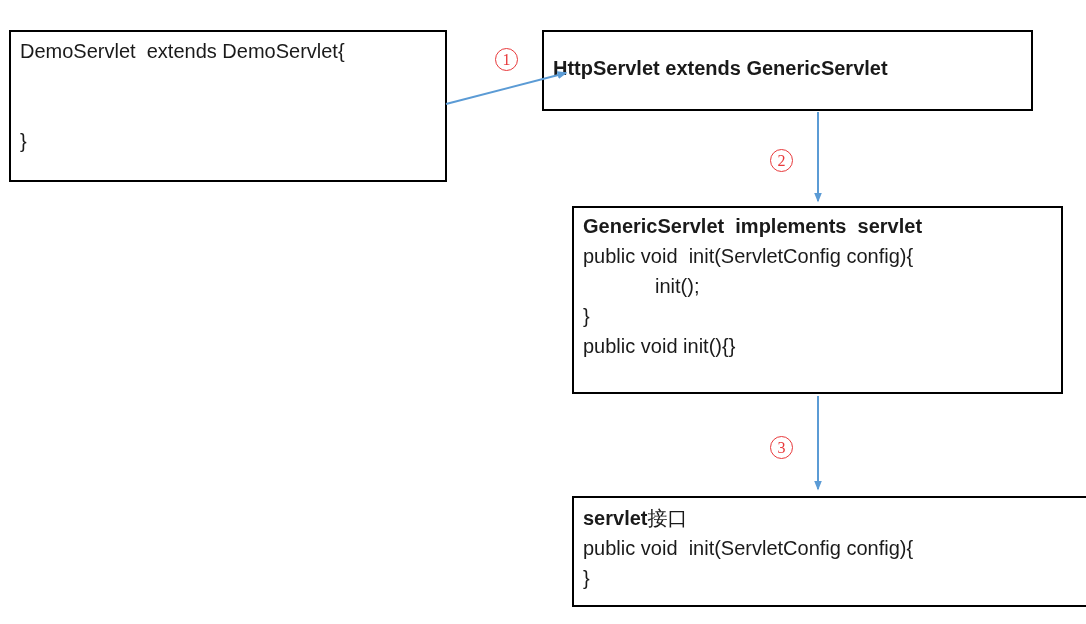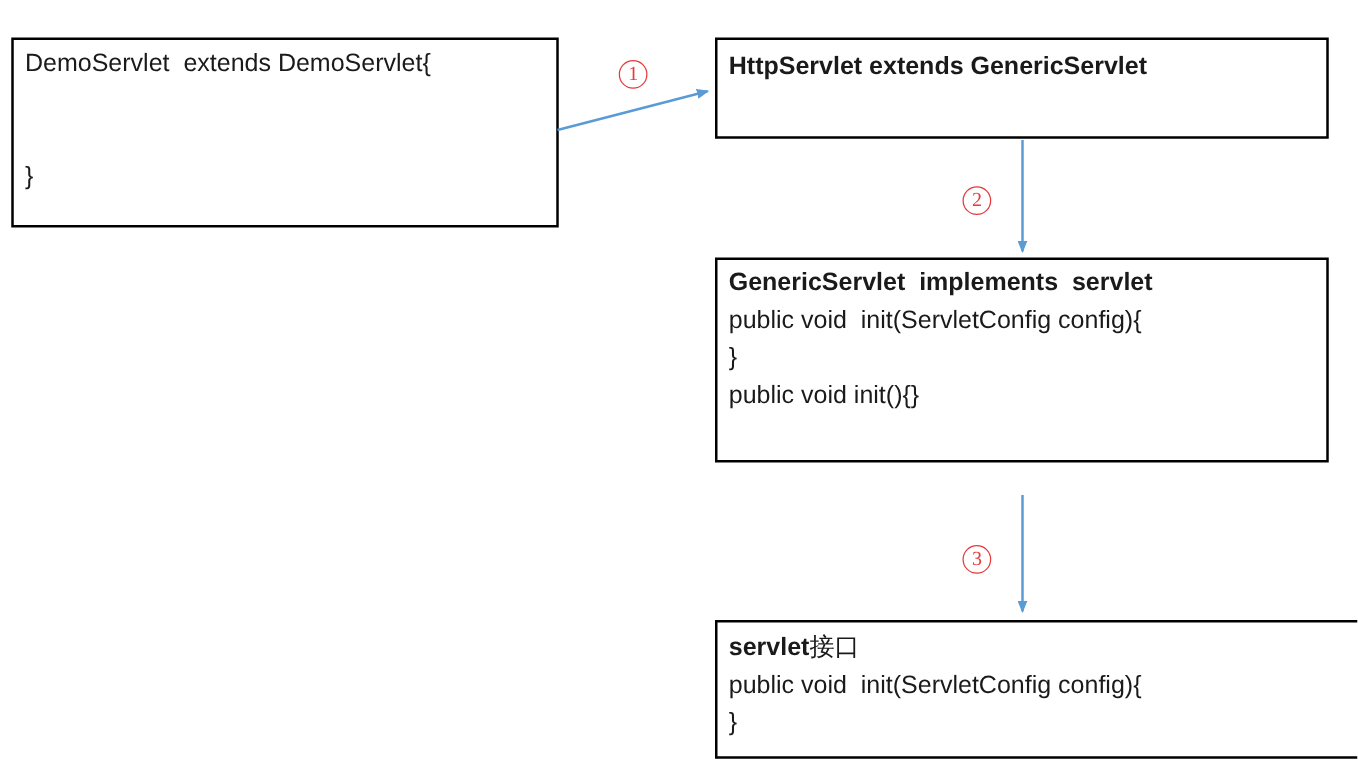--- a/index.html
+++ b/index.html
@@ -15,22 +15,22 @@
     position: absolute;
     box-sizing: border-box;
     border: 2px solid #000000;
     background: #ffffff;
     color: #1a1a1a;
     font-size: 20px;
     line-height: 30px;
     padding: 4px 6px 0 9px;
   }
   #box-demo    { left: 9px;   top: 30px;  width: 438px; height: 152px; }
-  #box-http    { left: 572px; top: 30px;  width: 491px; height: 81px;  padding-top: 6px; }
-  #box-generic { left: 572px; top: 206px; width: 491px; height: 164px; padding-top: 3px; }
+  #box-http    { left: 542px; top: 30px;  width: 491px; height: 81px;  padding-top: 21px; }
+  #box-generic { left: 572px; top: 206px; width: 491px; height: 188px; padding-top: 3px; }
   #box-servlet { left: 572px; top: 496px; width: 583px; height: 111px; padding-top: 5px; }
   .line { min-height: 30px; white-space: pre; }
   .line.bold { font-weight: 700; }
   .line.indent { padding-left: 72px; }
   .seg.b { font-weight: 700; }
   .seg.sq {
     text-decoration-style: wavy;
     text-decoration-color: #ff2f2f;
     text-decoration-thickness: 1px;
     text-underline-offset: 4px;
@@ -73,20 +73,21 @@
     <div class="line"><span class="seg">}</span></div>
   </div>
 
   <div class="box" id="box-http">
     <div class="line bold"><span class="seg sq">HttpServlet</span><span class="seg"> extends </span><span class="seg sq">GenericServlet</span></div>
   </div>
 
   <div class="box" id="box-generic">
     <div class="line bold"><span class="seg sq">GenericServlet</span><span class="seg">  implements  servlet</span></div>
     <div class="line"><span class="seg">public void  </span><span class="seg sq">init(ServletConfig</span><span class="seg"> </span><span class="seg sq">config</span><span class="seg">){</span></div>
+    <div class="line indent"><span class="seg sq">init</span><span class="seg">();</span></div>
     <div class="line"><span class="seg">}</span></div>
     <div class="line"><span class="seg">public void </span><span class="seg sq">init</span><span class="seg">(){}</span></div>
   </div>
 
   <div class="box" id="box-servlet">
     <div class="line"><span class="seg b">servlet</span><span class="seg cjk b">接口</span></div>
     <div class="line"><span class="seg">public void  </span><span class="seg sq">init(ServletConfig</span><span class="seg"> </span><span class="seg sq">config</span><span class="seg">){</span></div>
     <div class="line"><span class="seg">}</span></div>
   </div>
 

